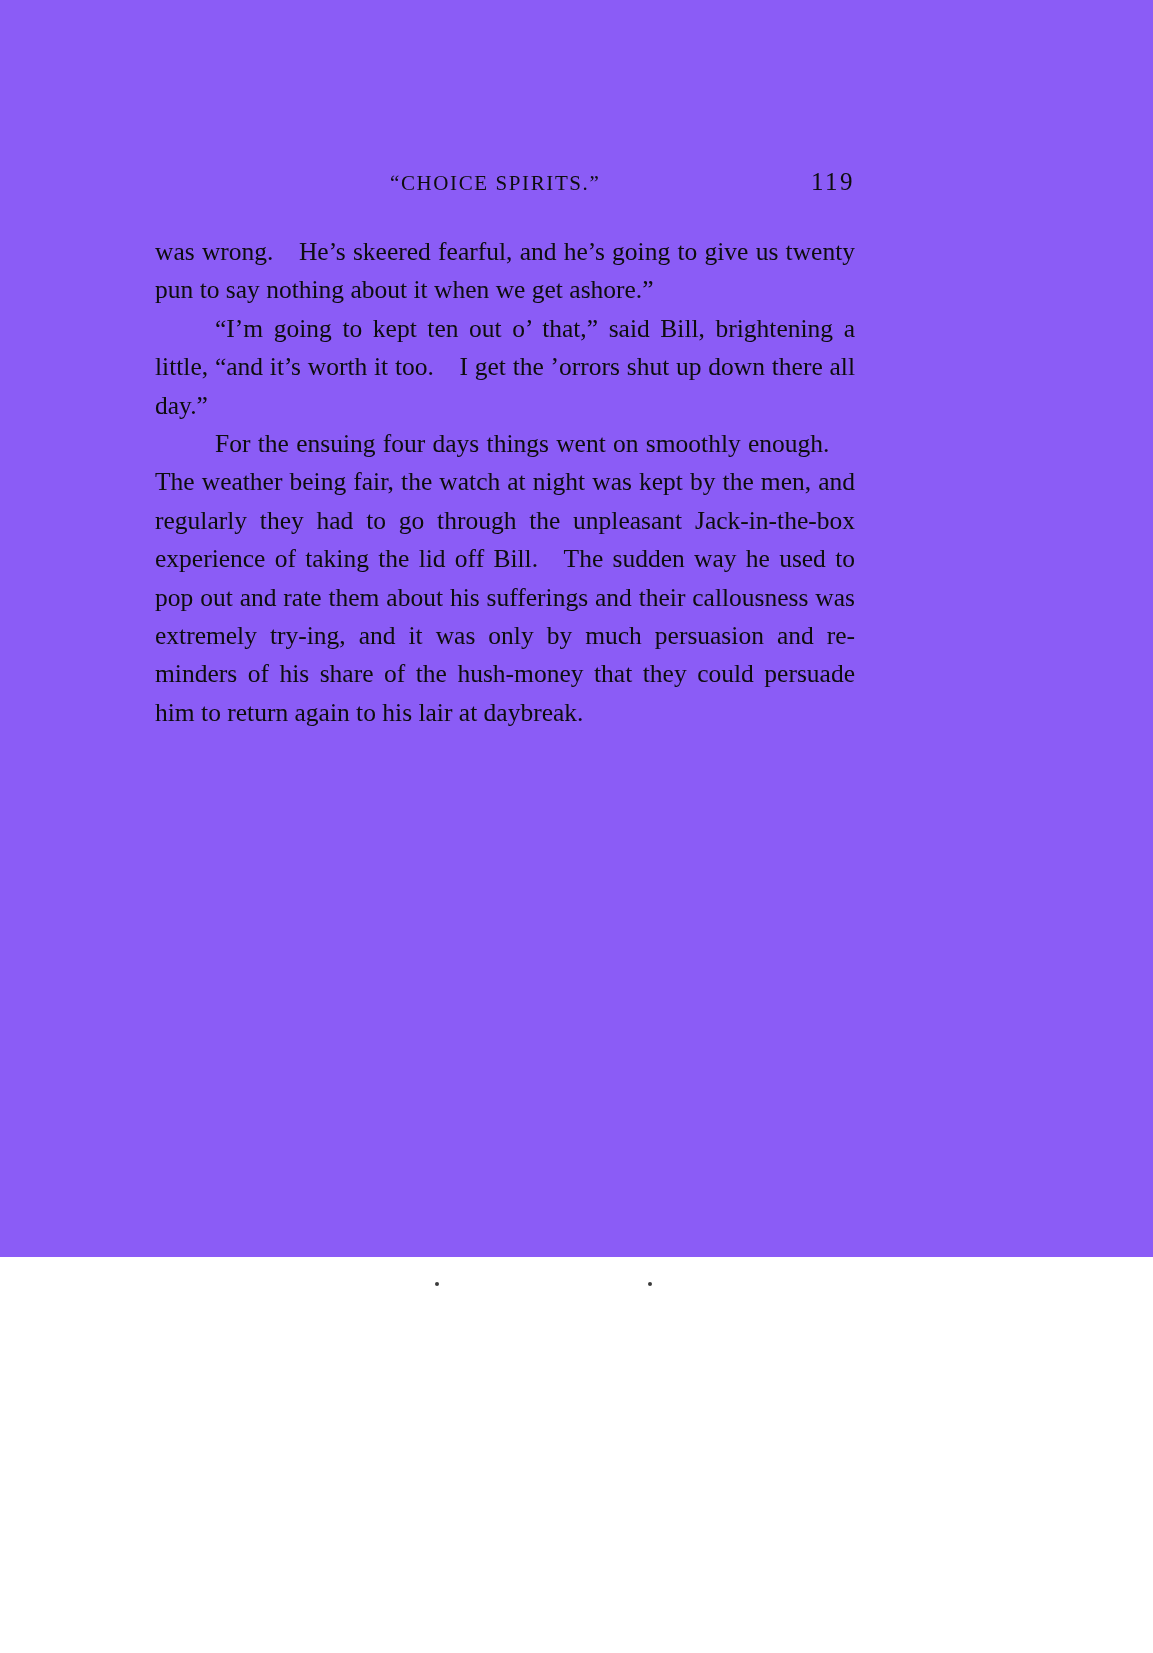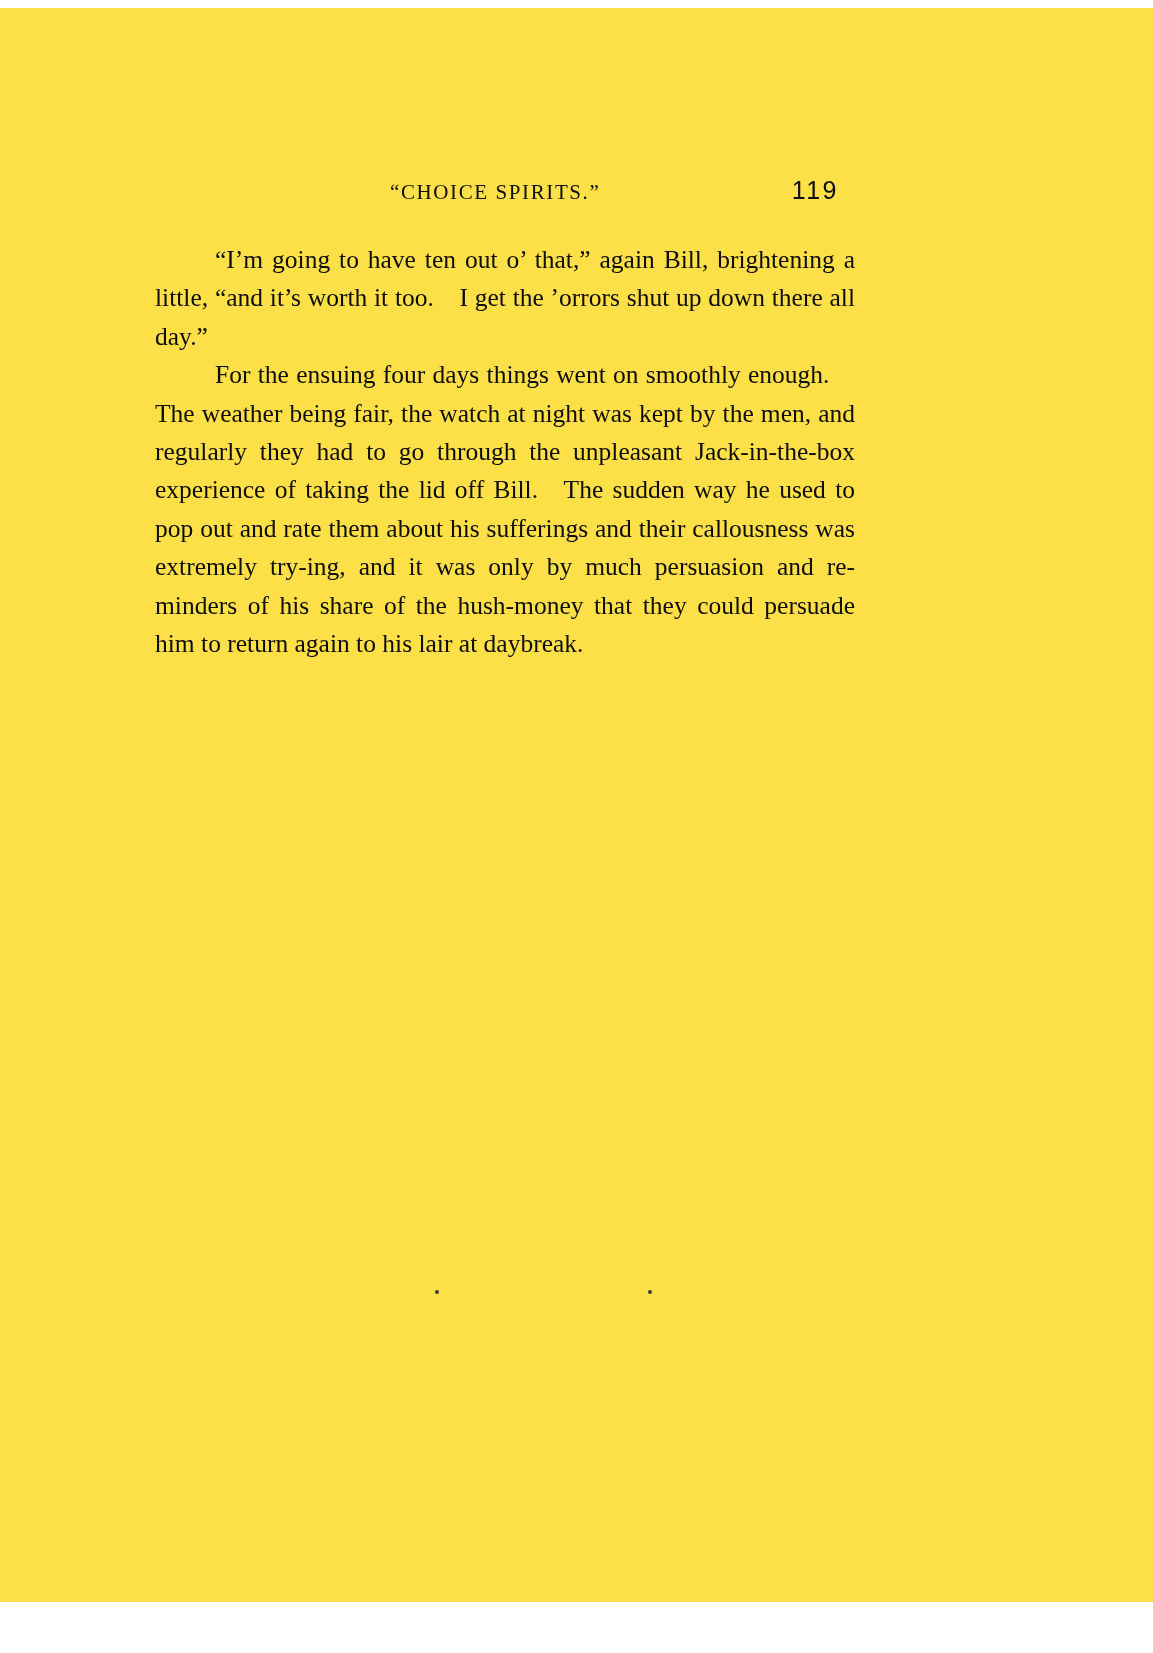--- a/index.html
+++ b/index.html
@@ -11,49 +11,49 @@
     width: 1153px;
     height: 1653px;
     font-family: "Liberation Serif", serif;
     color: #111111;
     position: relative;
     overflow: hidden;
   }
   .page {
     position: absolute;
     left: 0;
-    top: 8px;
+    top: 0;
     width: 1153px;
-    height: 1594px;
-    background: #fde047;
+    height: 1257px;
+    background: #8b5cf6;
   }
   .header {
     position: absolute;
     left: 155px;
     top: 168px;
     width: 700px;
     height: 34px;
     display: flex;
     align-items: baseline;
   }
   .running-title {
     font-family: "Liberation Serif", serif;
     font-size: 21px;
     letter-spacing: 1.6px;
     font-variant: small-caps;
     white-space: nowrap;
     margin-left: 235px;
     color: #0d0d0d;
   }
   .folio {
-    font-family: Liberation Sans, sans-serif;
+    font-family: Liberation Serif, serif;
     font-size: 25px;
     letter-spacing: 2.5px;
     margin-left: auto;
-    margin-right: 16px;
+    margin-right: 0px;
     color: #0d0d0d;
   }
   .body-text {
     position: absolute;
     left: 155px;
     top: 233px;
     width: 700px;
     font-size: 25.5px;
     line-height: 38.4px;
     text-align: justify;
@@ -87,21 +87,22 @@
 <body>
 
 <div class="page">
 
   <div class="header">
     <span class="running-title">“CHOICE SPIRITS.”</span>
     <span class="folio">119</span>
   </div>
 
   <div class="body-text">
-    <p class="indent">“I’m going to have ten out o’ that,” again Bill, brightening a little, “and it’s worth it too. I get the ’orrors shut up down there all day.”</p>
+    <p>was wrong. He’s skeered fearful, and he’s going to give us twenty pun to say nothing about it when we get ashore.”</p>
+    <p class="indent">“I’m going to kept ten out o’ that,” said Bill, brightening a little, “and it’s worth it too. I get the ’orrors shut up down there all day.”</p>
     <p class="indent">For the ensuing four days things went on smoothly enough. The weather being fair, the watch at night was kept by the men, and regularly they had to go through the unpleasant Jack-in-the-box experience of taking the lid off Bill. The sudden way he used to pop out and rate them about his sufferings and their callousness was extremely try-ing, and it was only by much persuasion and re-minders of his share of the hush-money that they could persuade him to return again to his lair at daybreak.</p>
   </div>
 
   <div class="dot-row">
     <span class="dot one"></span>
     <span class="dot two"></span>
   </div>
 
 </div>
 

